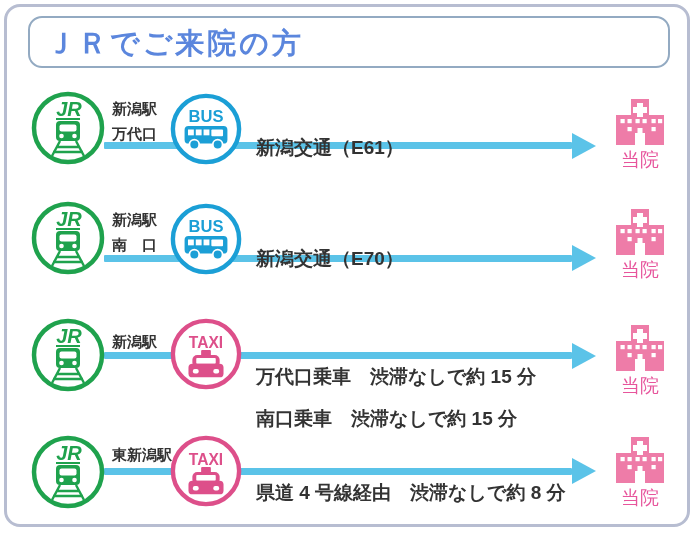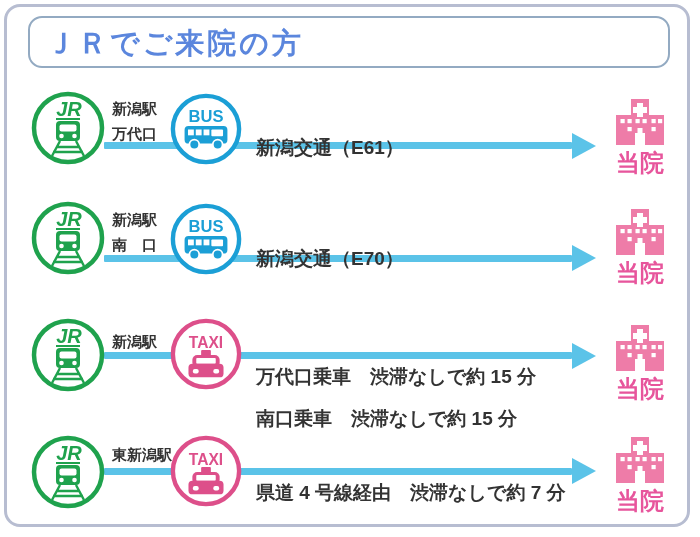--- a/index.html
+++ b/index.html
@@ -34,22 +34,22 @@
     position:absolute;left:104px;width:468px;height:7px;
     background:var(--arrow-blue,#5bc3e8);z-index:1;border-radius:1px;
   }
   .arrow-head{
     position:absolute;left:572px;width:0;height:0;z-index:1;
     border-top:13px solid transparent;border-bottom:13px solid transparent;
     border-left:24px solid var(--arrow-blue,#5bc3e8);
   }
   .hospital{position:absolute;left:616px;width:48px;z-index:2;}
   .hospital-label{
-    position:absolute;left:612px;width:56px;text-align:center;font-size:24px;
-    font-weight:bold;color:var(--label-pink,#e7559c);z-index:3;white-space:nowrap;
+    position:absolute;left:612px;width:56px;text-align:center;font-size:19px;
+    font-weight:normal;color:var(--label-pink,#e7559c);z-index:3;white-space:nowrap;
   }
   
   .r1-jr{top:90px;}  .r2-jr{top:200px;} .r3-jr{top:317px;} .r4-jr{top:434px;}
   .r1-tr{left:169px;top:92px;} .r2-tr{left:169px;top:202px;}
   .r3-tr{left:169px;top:317px;} .r4-tr{left:169px;top:434px;}
   .r1-st{top:96px;} .r2-st{top:207px;} .r3-st{top:329px;} .r4-st{top:442px;}
   .r1-bar{top:142px;} .r1-head{top:133px;}
   .r2-bar{top:255px;} .r2-head{top:245px;}
   .r3-bar{top:352px;} .r3-head{top:343px;}
   .r4-bar{top:468px;} .r4-head{top:458px;}
@@ -232,21 +232,21 @@
   <svg class="badge-sm r4-tr" viewBox="0 0 76 76">
     <circle cx="38" cy="38" r="34" fill="#fff" stroke="#dd4f8a" stroke-width="4.5"></circle>
     <text x="38" y="32" text-anchor="middle" font-size="16" font-weight="bold" fill="#dd4f8a">TAXI</text>
     <rect x="33" y="34" width="10" height="6" rx="1" fill="#dd4f8a"></rect>
     <rect x="24" y="39" width="28" height="13" rx="5" fill="#dd4f8a"></rect>
     <rect x="28" y="42" width="20" height="6" rx="1" fill="#fff"></rect>
     <rect x="20" y="48" width="36" height="14" rx="4" fill="#dd4f8a"></rect>
     <rect x="24.5" y="53.5" width="6" height="4.5" rx="2" fill="#fff"></rect>
     <rect x="45.5" y="53.5" width="6" height="4.5" rx="2" fill="#fff"></rect>
   </svg>
-  <div class="desc r4-d1">県道 4 号線経由　渋滞なしで約 7 分</div>
+  <div class="desc r4-d1">県道 4 号線経由　渋滞なしで約 8 分</div>
   <svg class="hospital r4-h" viewBox="0 0 48 46">
     <rect x="15" y="0" width="18" height="46" fill="#ee7ca8"></rect>
     <rect x="0" y="16" width="48" height="30" fill="#ee7ca8"></rect>
     <rect x="21" y="4" width="6" height="14" fill="#fff"></rect>
       <rect x="17" y="8" width="14" height="6" fill="#fff"></rect>
     <rect x="4.5" y="20" width="4.2" height="4.2" fill="#fff"></rect>
       <rect x="11.5" y="20" width="4.2" height="4.2" fill="#fff"></rect>
     <rect x="19.5" y="20" width="4.2" height="4.2" fill="#fff"></rect>
       <rect x="26.5" y="20" width="4.2" height="4.2" fill="#fff"></rect>
     <rect x="35.5" y="20" width="4.2" height="4.2" fill="#fff"></rect>

